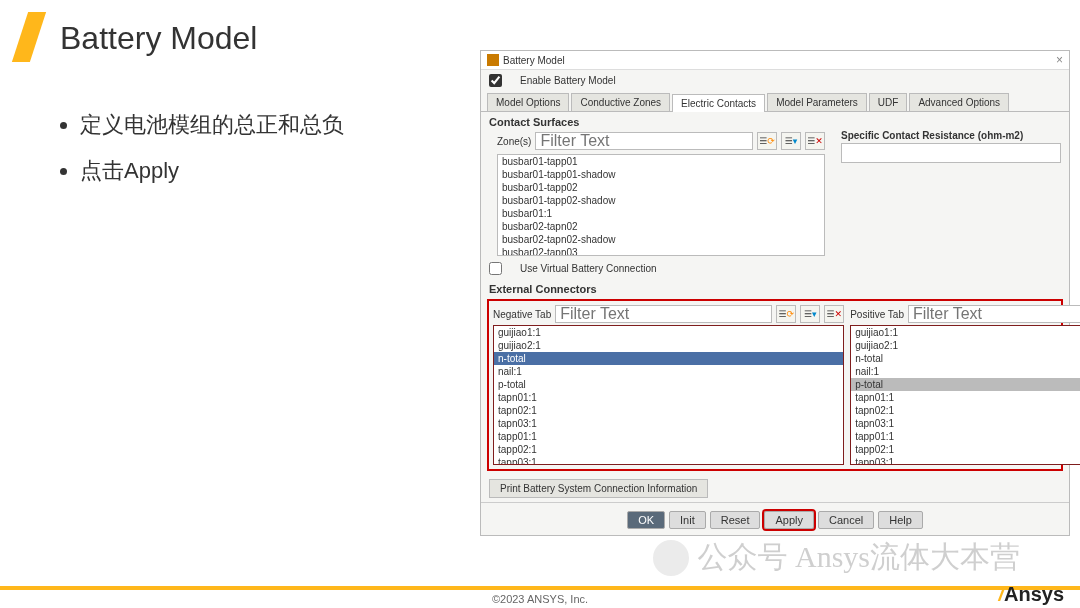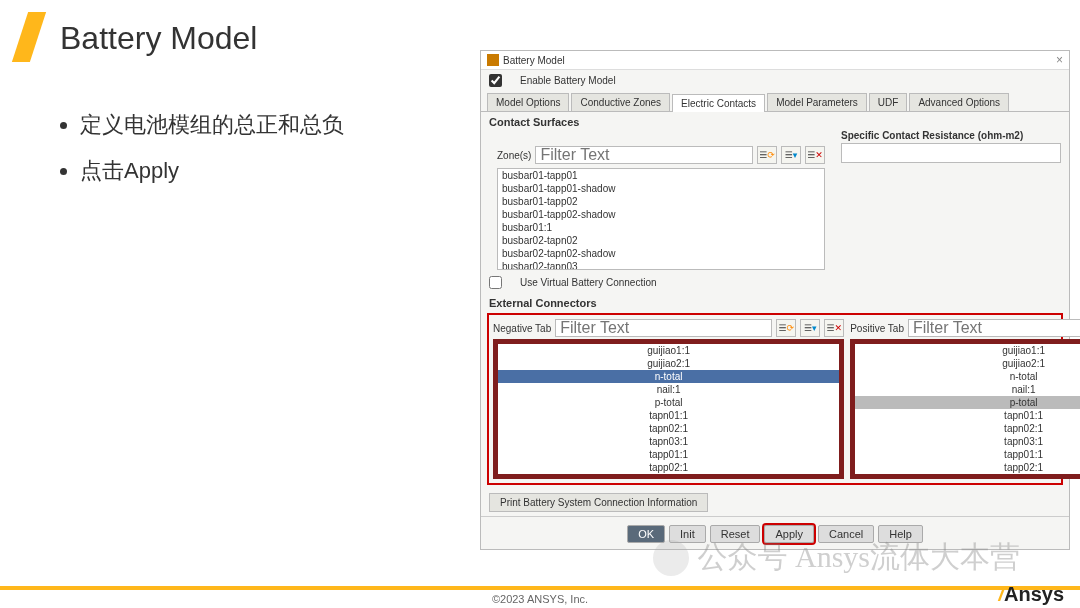--- a/index.html
+++ b/index.html
@@ -18,30 +18,30 @@
 .tabs { display: flex; gap: 2px; padding: 2px 6px 0 6px; border-bottom: 1px solid #bbb; }
 .tab { background: #e5e5e0; border: 1px solid #bbb; border-bottom: none; padding: 3px 8px; font-size: 10px; cursor: pointer; }
 .tab.active { background: #fff; position: relative; top: 1px; }
 .section-label { font-weight: bold; padding: 4px 8px 2px 8px; font-size: 11px; }
 .row { display: flex; align-items: center; gap: 4px; padding: 2px 8px; }
 .filter-input { flex: 1; border: 1px solid #bbb; padding: 2px 4px; font-size: 16px; height: 18px; background: #fff; }
 .icon-btn { width: 20px; height: 18px; border: 1px solid #bbb; background: #f5f5f0; display: inline-flex; align-items: center; justify-content: center; font-size: 9px; cursor: pointer; }
 .listbox { margin: 2px 8px; border: 1px solid #bbb; background: #fff; height: 102px; overflow-y: scroll; font-size: 10px; }
 .listbox .item { padding: 0 4px; line-height: 13px; cursor: default; }
 .contact-row { display: flex; padding: 0 8px; gap: 8px; }
-.contact-left { flex: 1; margin-top: 14px; }
+.contact-left { flex: 1; }
 .contact-right { width: 220px; padding-top: 0; }
 .contact-right .lbl { font-weight: bold; font-size: 10px; margin-bottom: 2px; }
 .contact-right .input-small { width: 100%; height: 20px; border: 1px solid #bbb; background: #fff; }
 .ext-wrap { margin: 2px 6px 4px 6px; border: 2px solid #c00; padding: 4px; }
 .ext-cols { display: flex; gap: 6px; }
 .ext-col { flex: 1; }
 .ext-col .hdr { display: flex; align-items: center; gap: 4px; margin-bottom: 2px; }
 .ext-col .hdr .lbl { font-size: 10px; white-space: nowrap; }
-.small-listbox { border: 5px solid #7f1d1d; background: #fff; height: 140px; overflow-y: scroll; font-size: 10px; text-align: center; }
+.small-listbox { border: 1px solid #7f1d1d; background: #fff; height: 140px; overflow-y: scroll; font-size: 10px; }
 .small-listbox .item { padding: 0 4px; line-height: 13px; cursor: default; }
 .small-listbox .item.selected { background: #4a6fa5; color: #fff; }
 .small-listbox .item.sel-gray { background: #bbb; color: #333; }
 .bottom-btn { margin: 4px 8px; display: inline-block; border: 1px solid #bbb; background: #e5e5e0; padding: 3px 10px; font-size: 10px; cursor: pointer; }
 .action-row { display:flex; gap:4px; justify-content:center; padding: 8px 8px 6px 8px; border-top: 1px solid #ccc; background:#f5f5f3; }
 .action-btn { border:1px solid #aaa; background:#ddd; padding:2px 10px; font-size:11px; cursor:pointer; border-radius:2px; }
 .action-btn.ok { background:#5a6a7a; color:#fff; }
 .action-btn.apply-hl { outline: 2px solid #c00; outline-offset: 0; text-align: center; }
 .footer { position: absolute; left: 0; bottom: 0; width: 100%; border-top: 4px solid #FFB71B; text-align: center; font-size: 11px; color: #666; padding: 3px 0; background:#fff; }
 .footer .logo { position: absolute; right: 16px; bottom: 2px; font-weight: bold; font-size: 20px; color: #222; }

